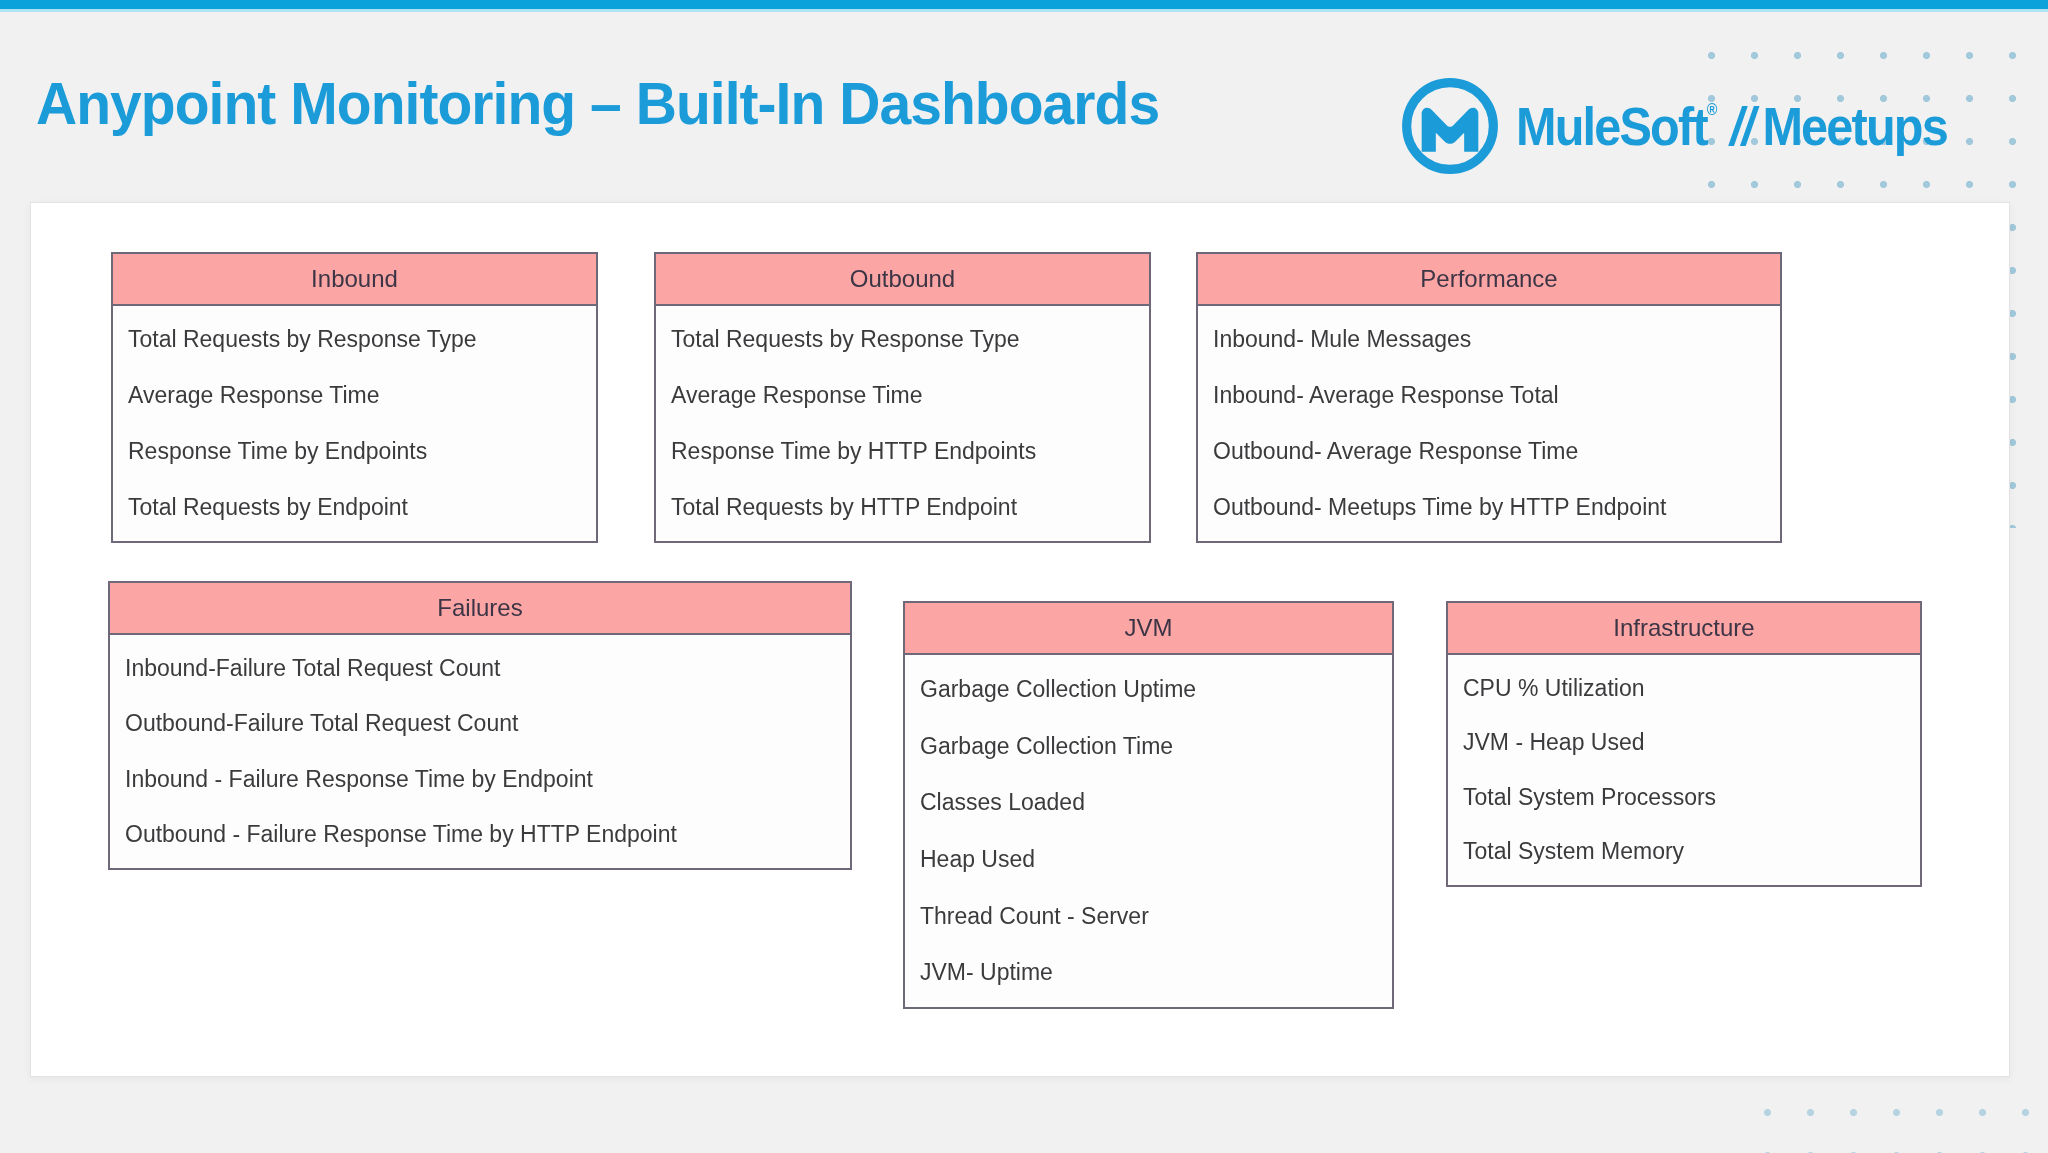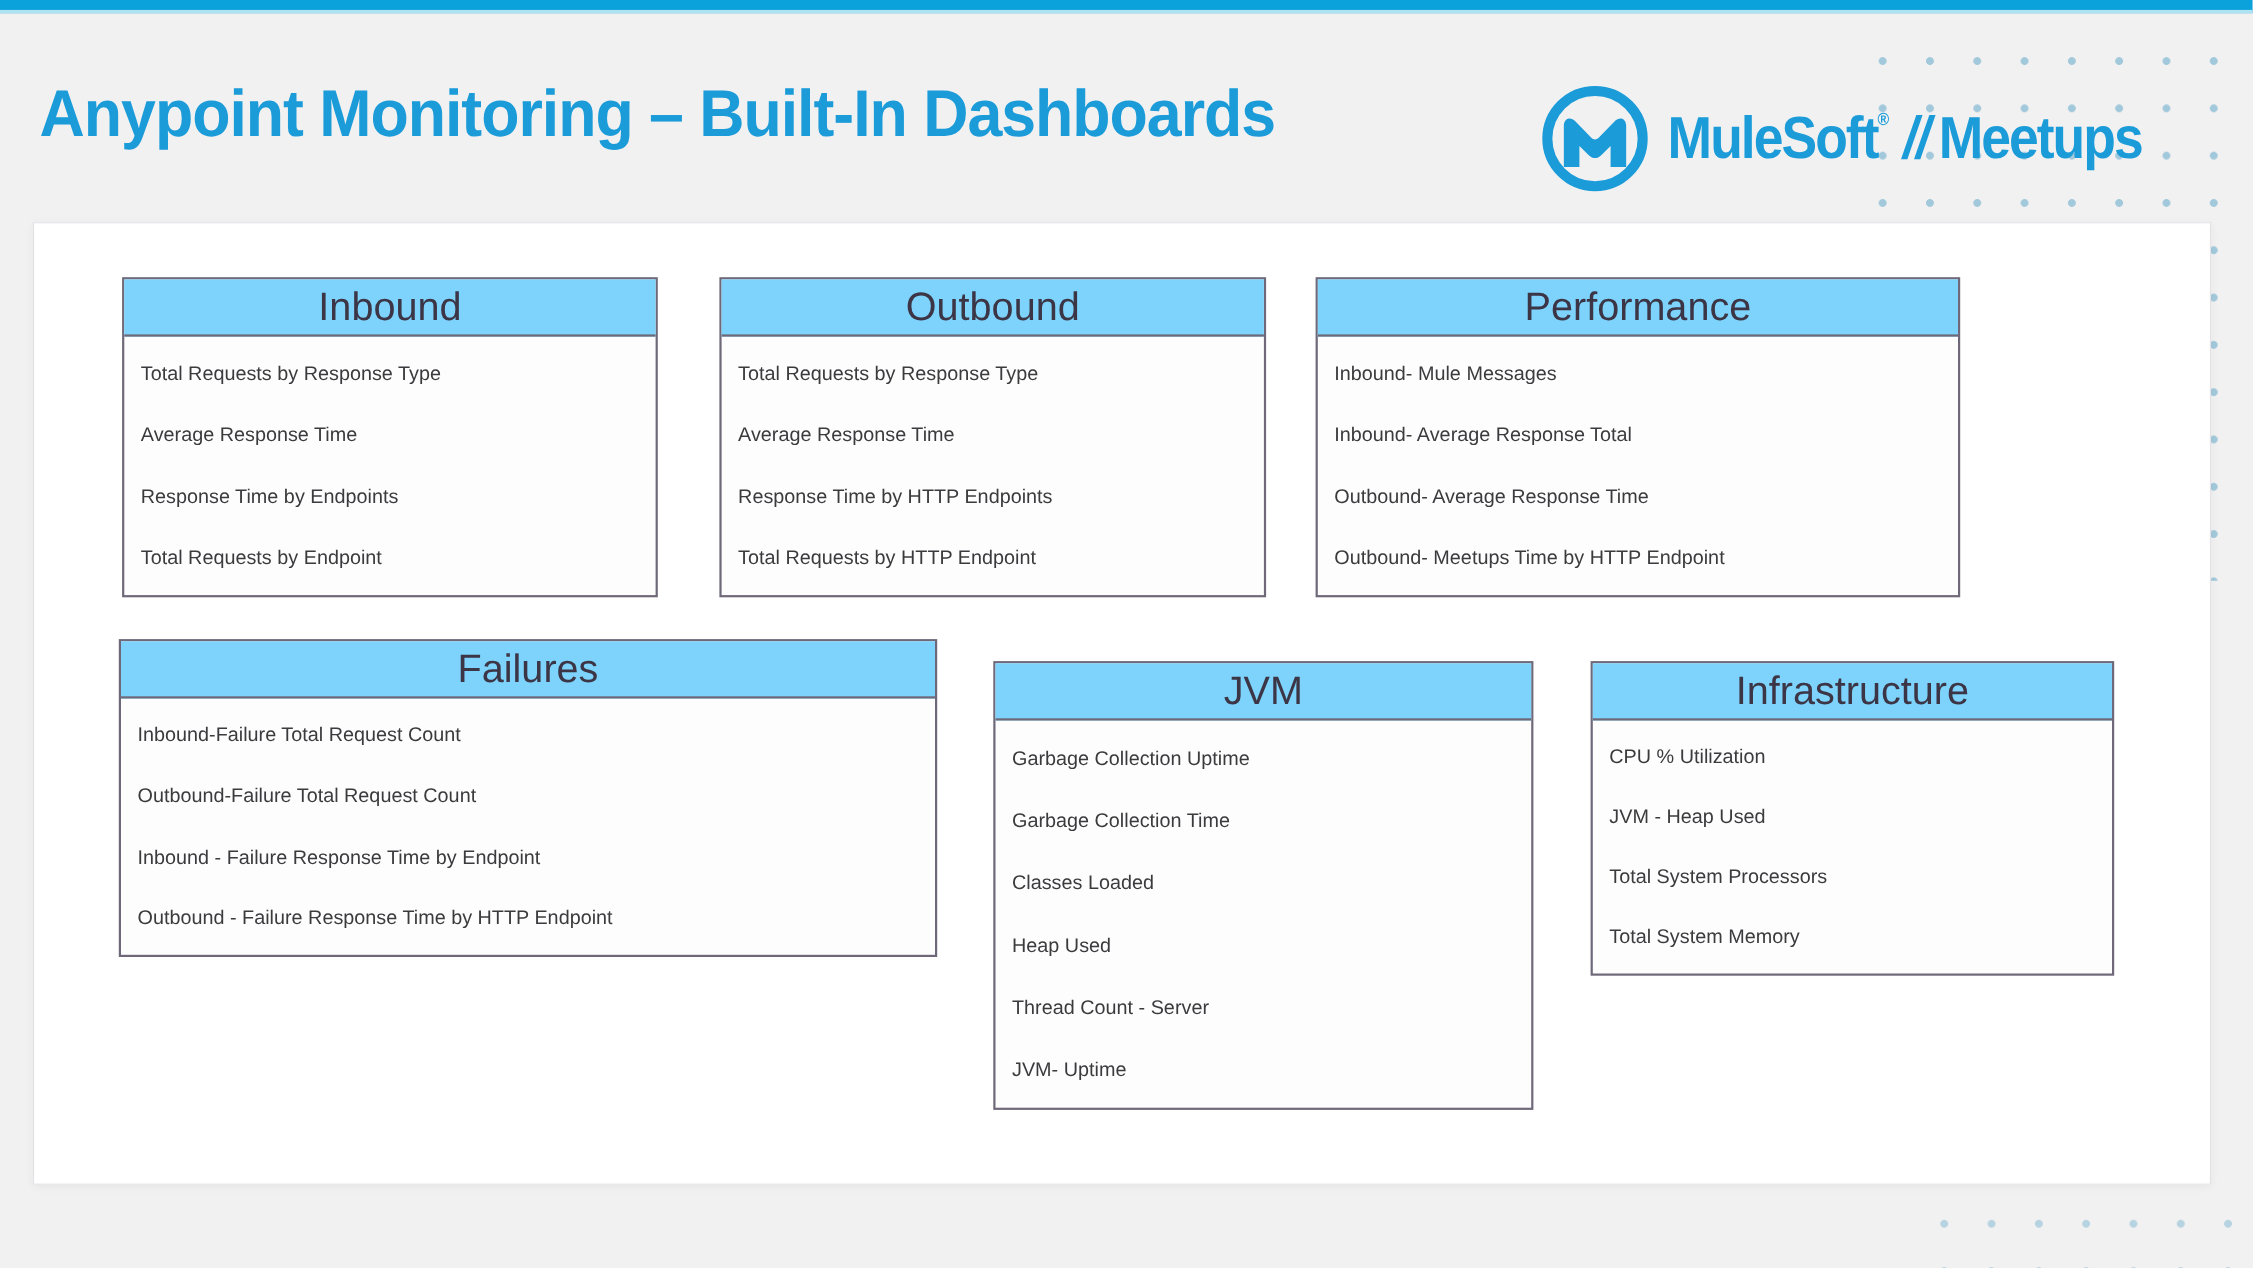--- a/index.html
+++ b/index.html
@@ -40,32 +40,32 @@
   .panel {
     position: absolute; left: 30px; top: 202px; width: 1978px; height: 873px;
     background: #FFFFFF; border: 1px solid #E4E2E6;
     box-shadow: 0 2px 8px rgba(0,0,0,0.05); z-index: 2;
   }
   .table {
     position: absolute; border: 2px solid #6E6878; background: #FDFDFE;
     display: flex; flex-direction: column; box-sizing: border-box;
   }
   .table header {
-    height: 50px; flex: 0 0 auto; background: #7dd3fc;
+    height: 50px; flex: 0 0 auto; background: #fca5a5;
     border-bottom: 2px solid #6E6878;
     display: flex; align-items: center; justify-content: center;
-    font-size: 36px; color: #3C3545;
+    font-size: 24px; color: #3C3545;
   }
   .table ul {
     list-style: none; margin: 0; padding: 6px 0; flex: 1;
     display: flex; flex-direction: column;
   }
   .table li {
     flex: 1; display: flex; align-items: center;
-    padding-left: 15px; font-size: 18px; color: #3B3B3D; white-space: nowrap;
+    padding-left: 15px; font-size: 23px; color: #3B3B3D; white-space: nowrap;
   }
   .t-inbound        { left: 80px;   top: 49px;  width: 487px; height: 291px; }
   .t-outbound       { left: 623px;  top: 49px;  width: 497px; height: 291px; }
   .t-performance    { left: 1165px; top: 49px;  width: 586px; height: 291px; }
   .t-failures       { left: 77px;   top: 378px; width: 744px; height: 289px; }
   .t-jvm            { left: 872px;  top: 398px; width: 491px; height: 408px; }
   .t-infrastructure { left: 1415px; top: 398px; width: 476px; height: 286px; }
 </style>
 </head>
 <body>

